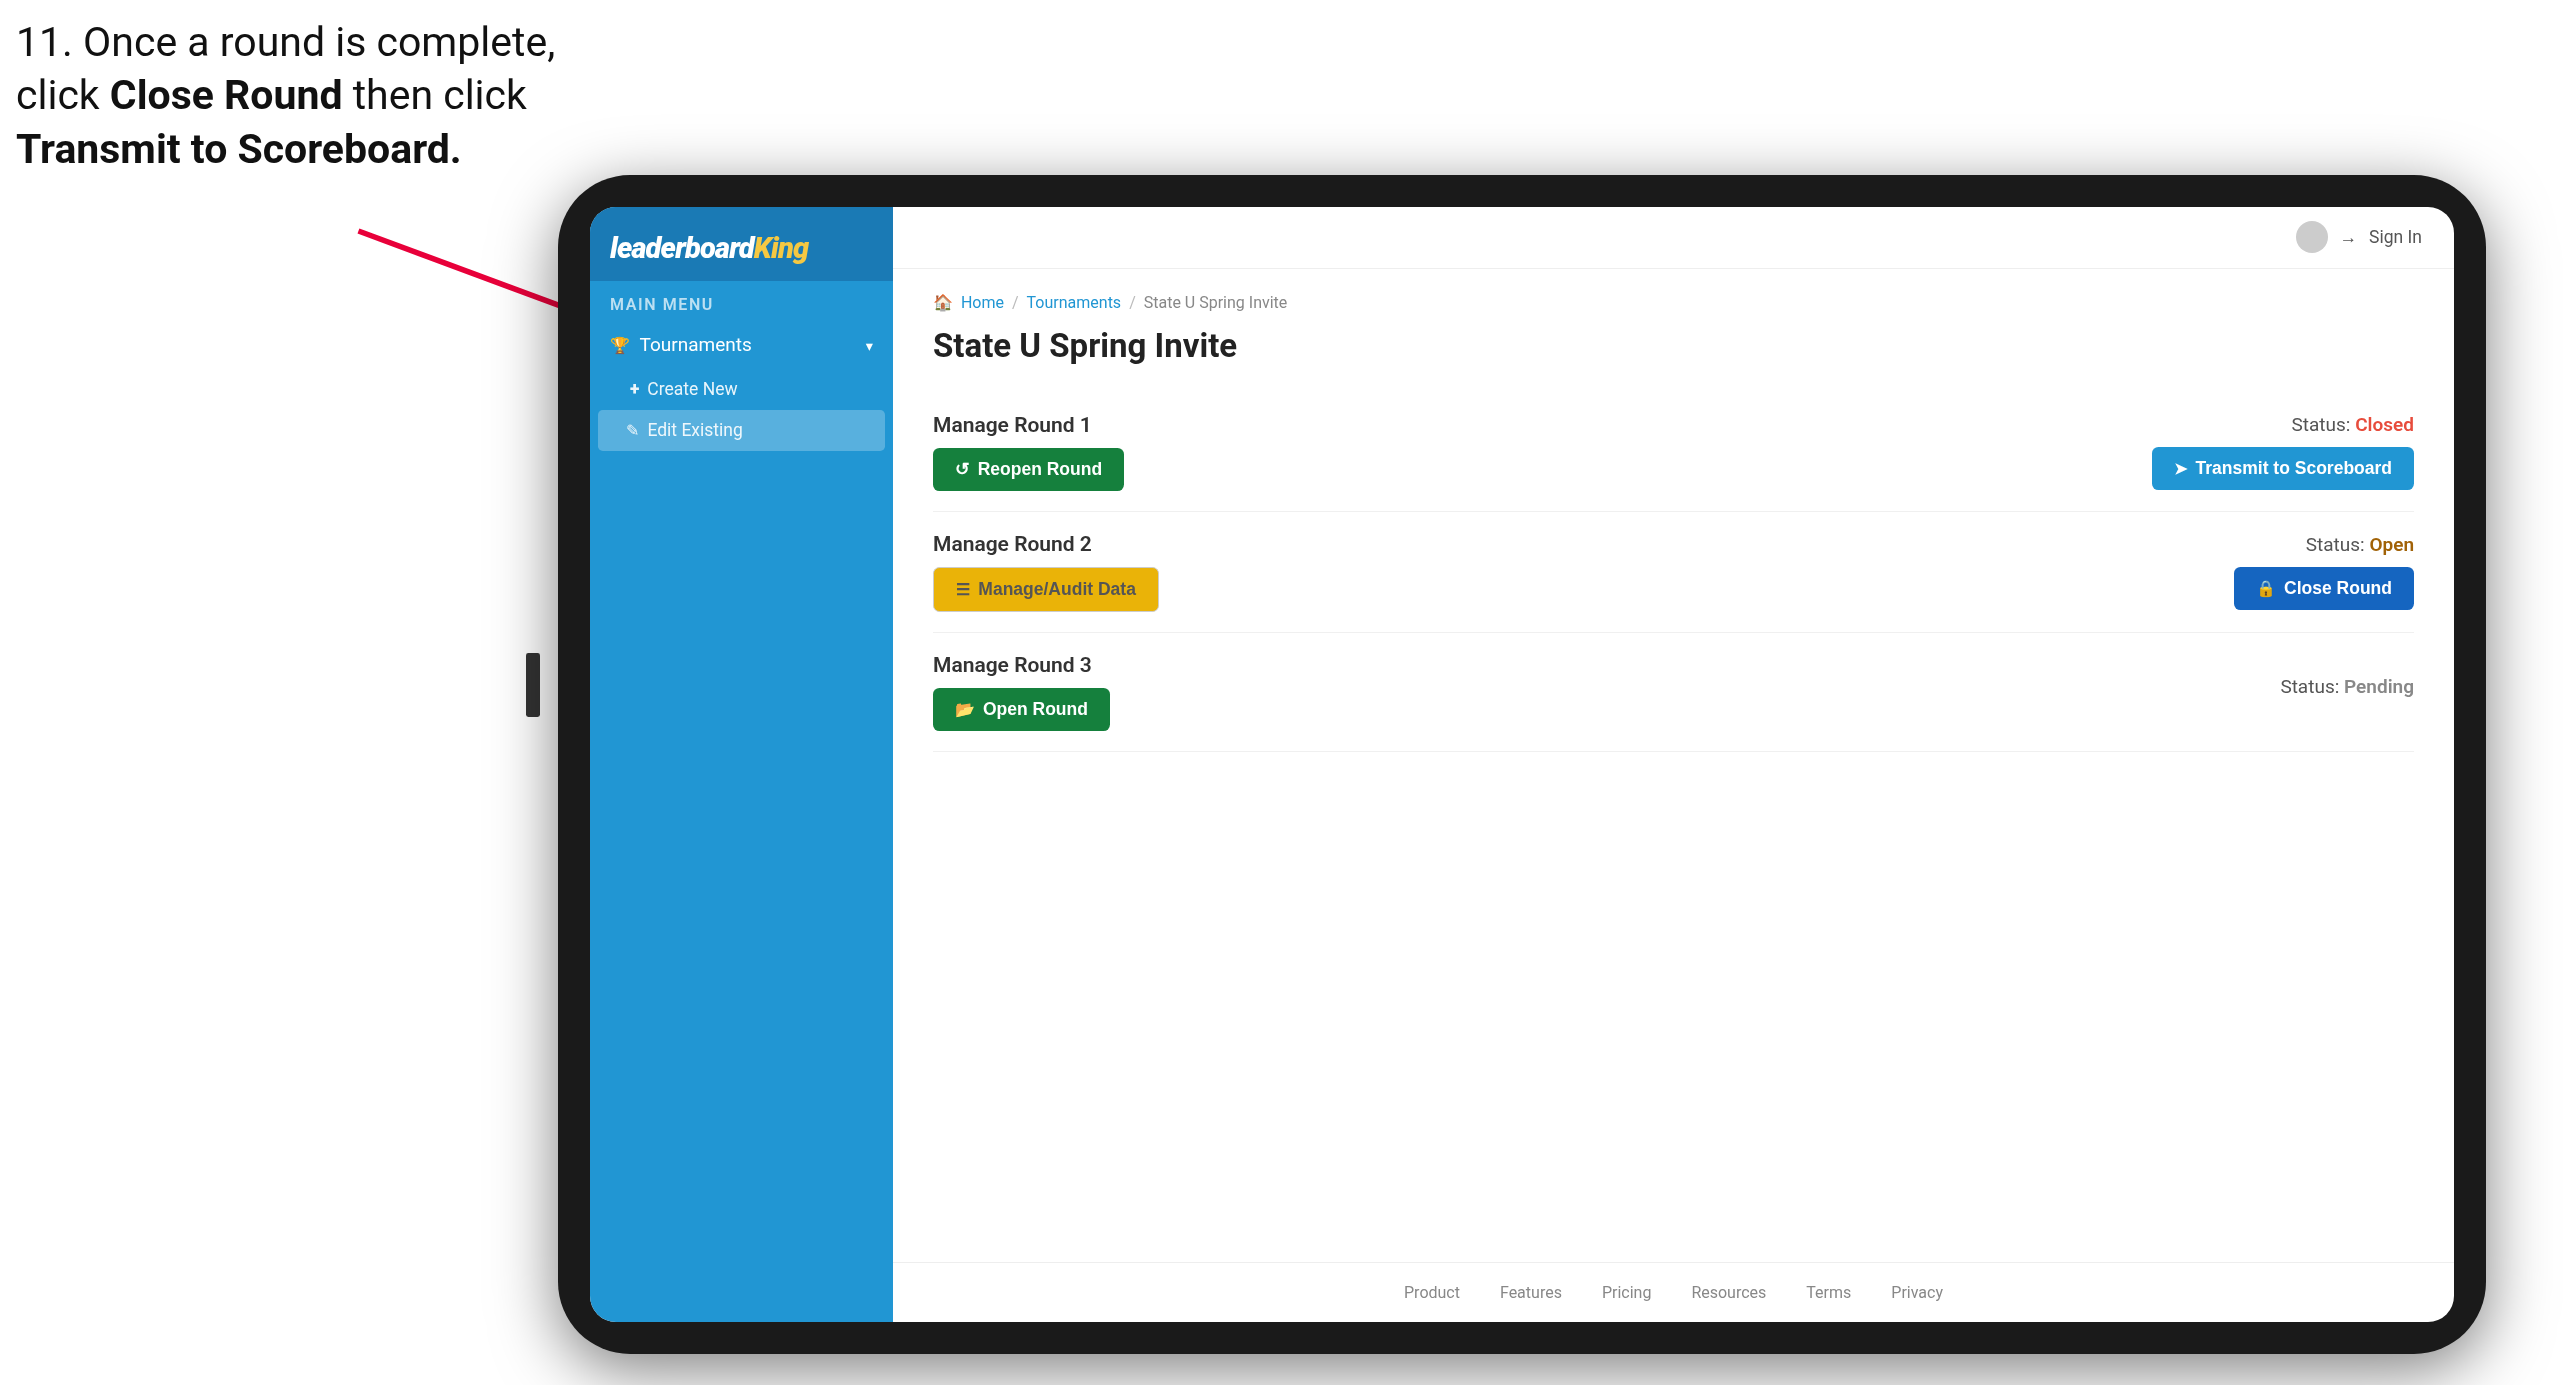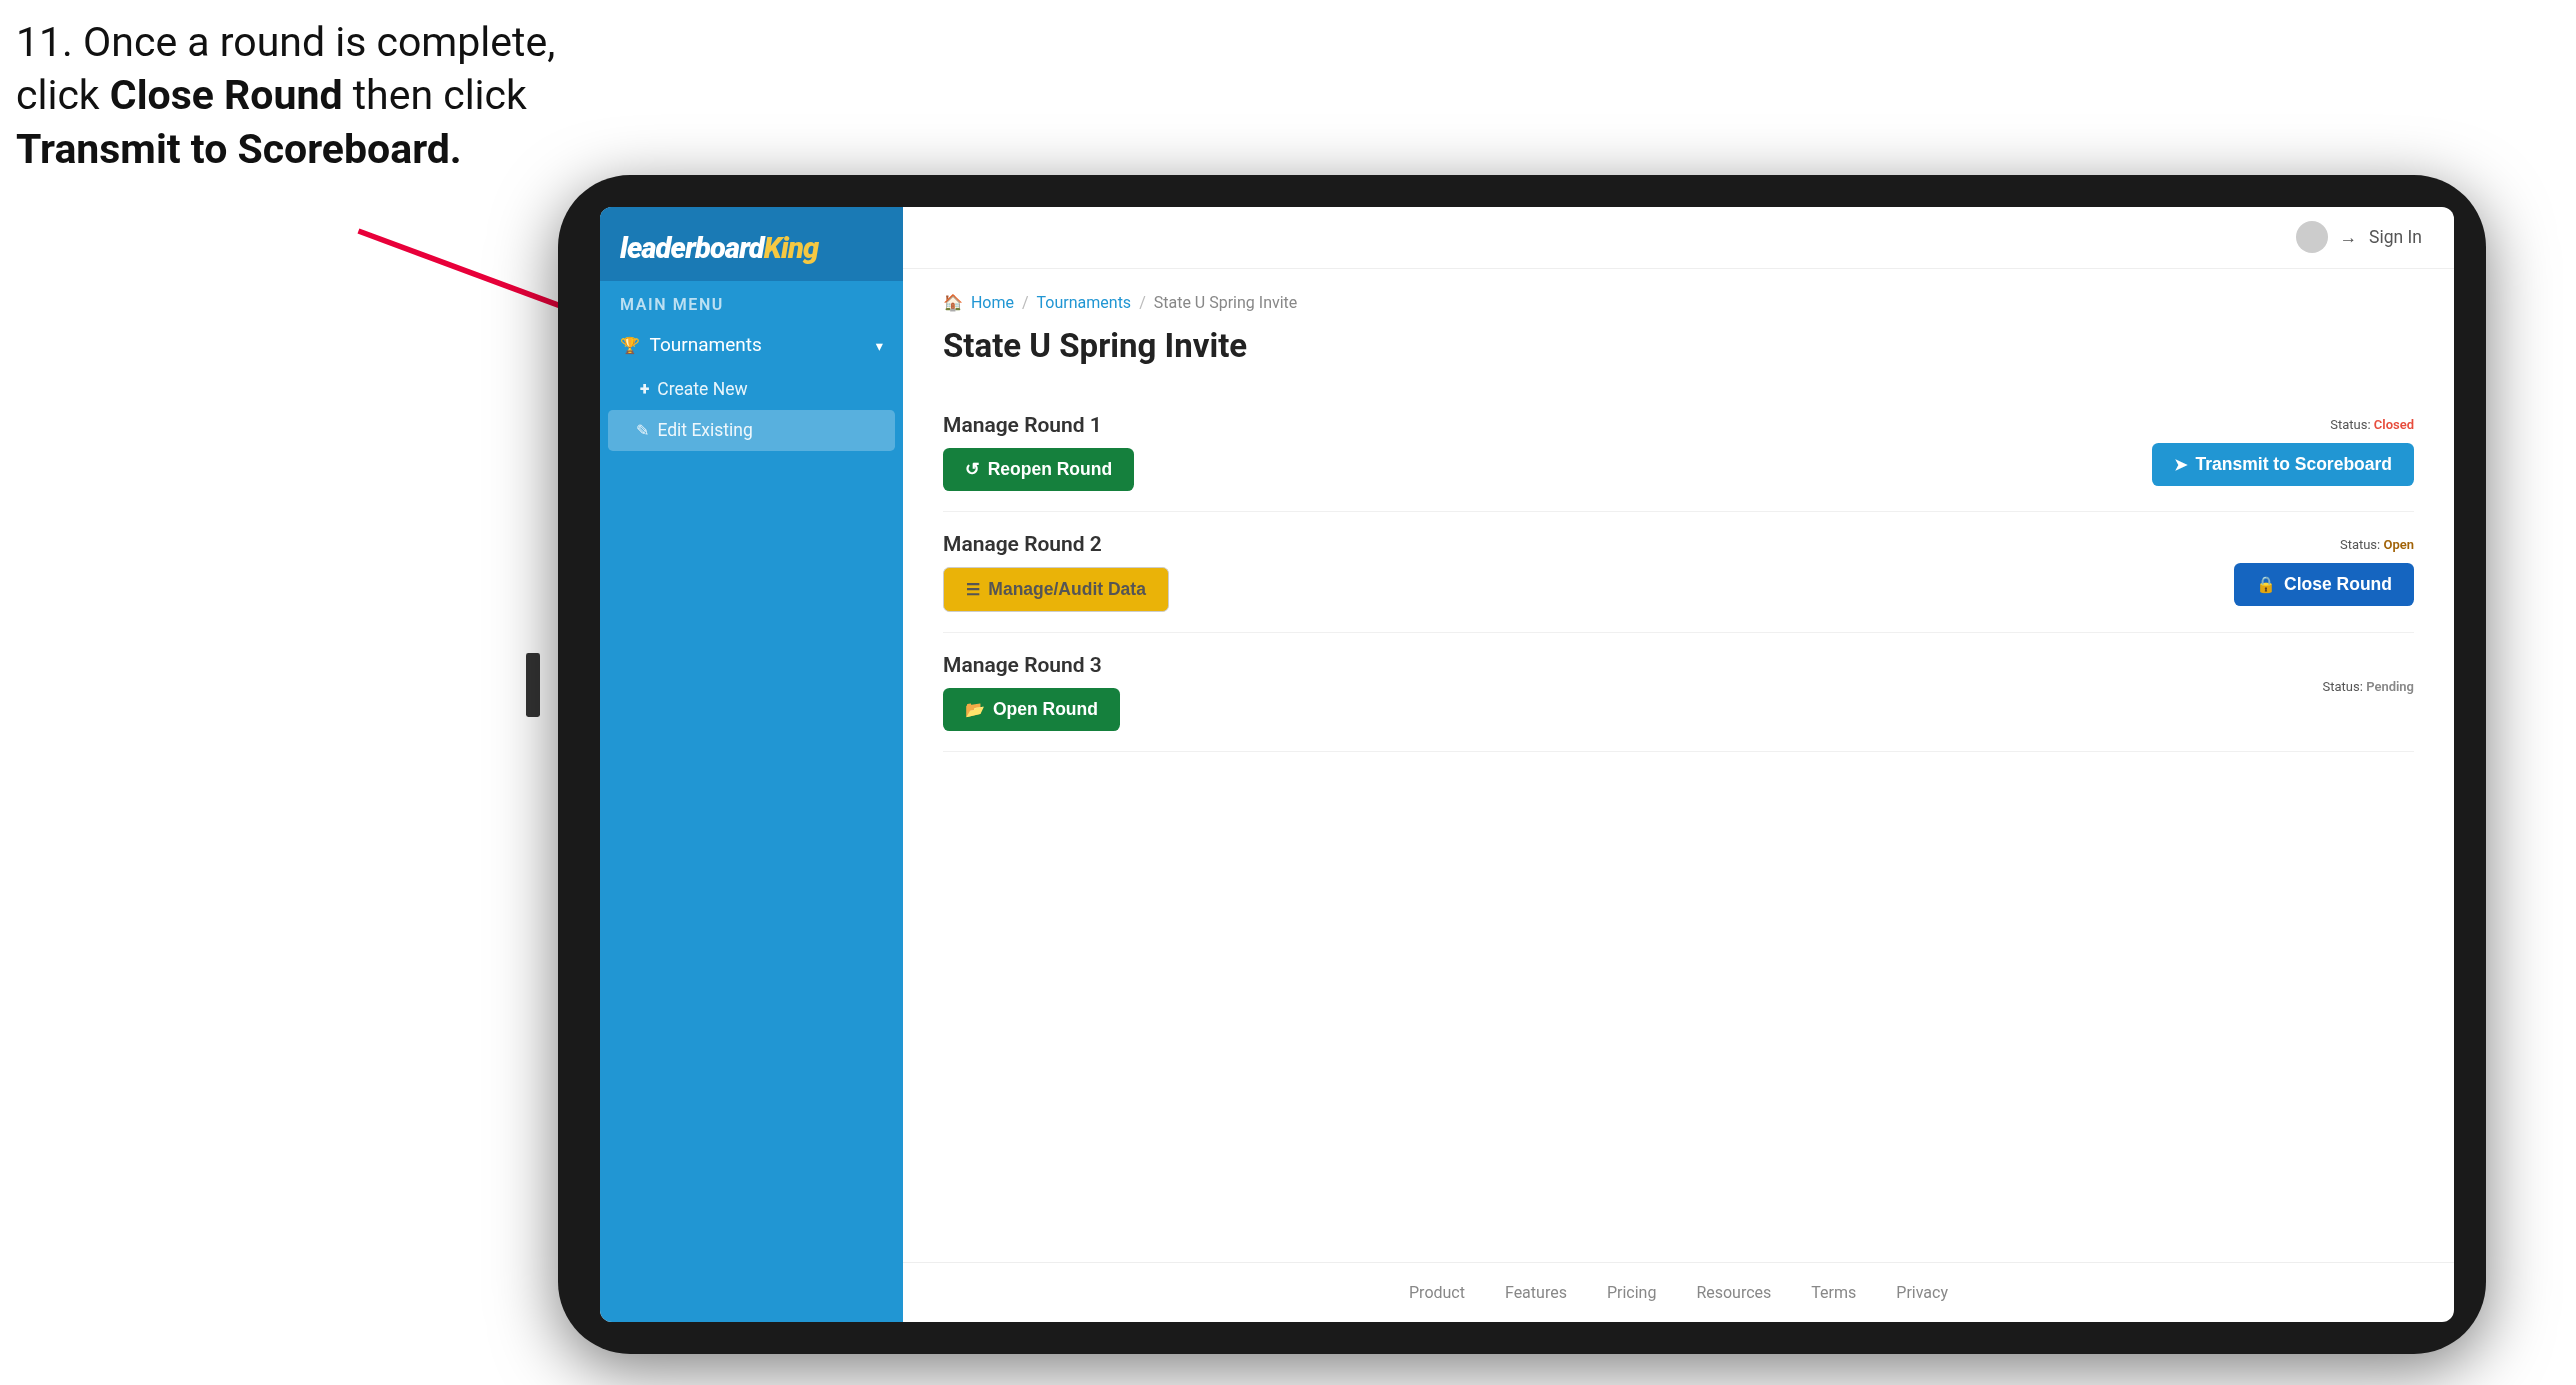--- a/index.html
+++ b/index.html
@@ -49,25 +49,24 @@
       display: flex;
       align-items: center;
       justify-content: center;
       box-shadow: 0 16px 64px rgba(0,0,0,0.5);
     }
 
     .tablet-screen {
       width: 100%;
       height: 100%;
       background: #fff;
-      border-radius: 12px;
+      border-radius: 26px;
       overflow: hidden;
       display: flex;
       flex-direction: column;
-      margin-left: 10px;
     }
 
     
     .app-layout {
       display: flex;
       flex: 1;
       height: 100%;
       overflow: hidden;
     }
 
@@ -213,21 +212,21 @@
     }
 
     .round-title {
       font-size: 21px;
       font-weight: 600;
       color: #333;
       margin-bottom: 11px;
     }
 
     .status-text {
-      font-size: 13px;
+      font-size: 19px;
       color: #555;
       margin-bottom: 11px;
       text-align: right;
     }
     .status-text .status-closed { color: #e74c3c; font-weight: 600; }
     .status-text .status-open { color: #a16207; font-weight: 600; }
     .status-text .status-pending { color: #888; font-weight: 600; }
 
     
     .btn {

